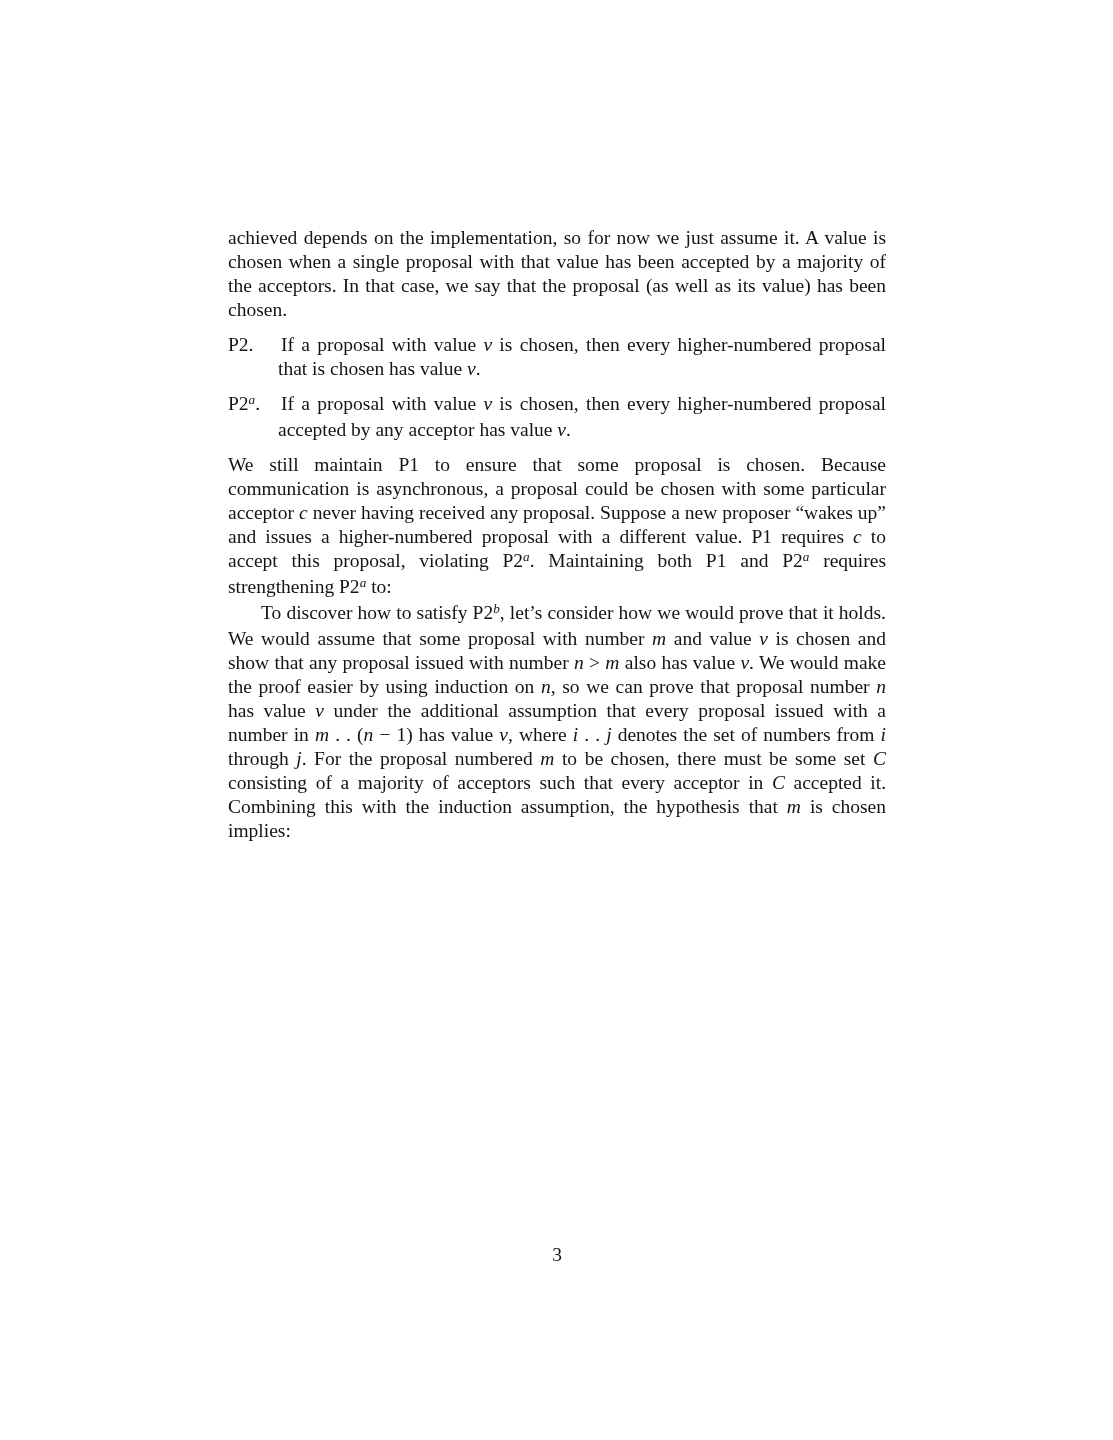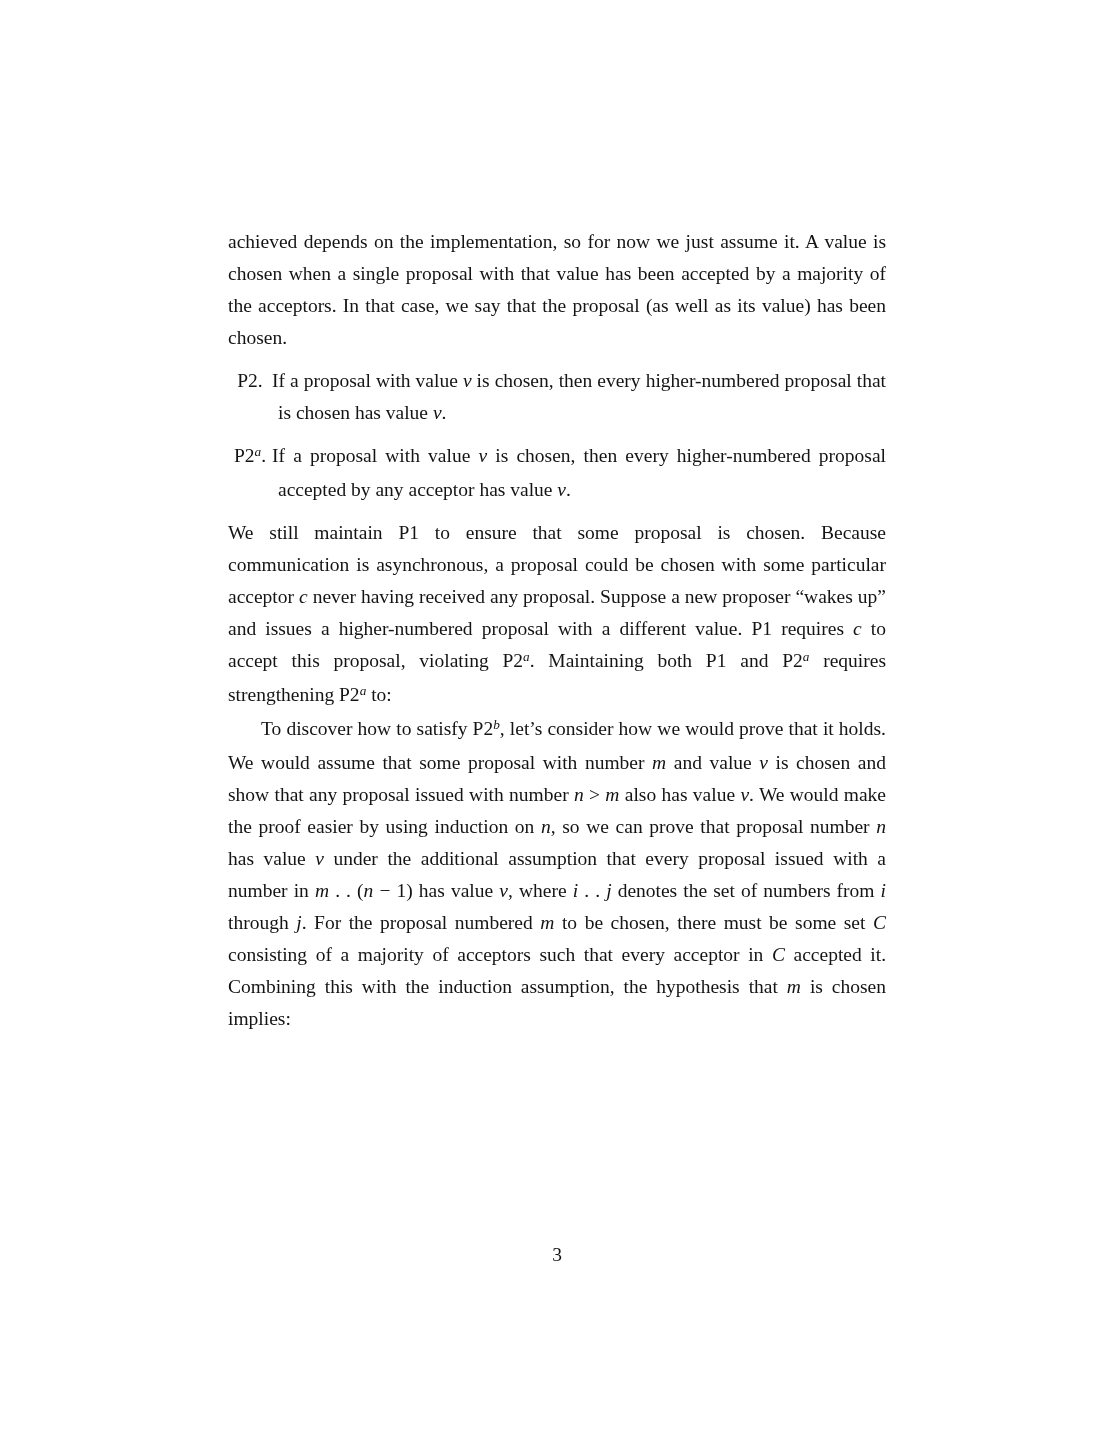--- a/index.html
+++ b/index.html
@@ -13,35 +13,35 @@
     font-family: "Liberation Serif", "DejaVu Serif", serif;
     color: #141414;
     overflow: hidden;
   }
   .text-column {
     position: absolute;
     left: 228px;
     top: 226px;
     width: 658px;
     font-size: 19.5px;
-    line-height: 32px;
+    line-height: 24px;
     text-align: justify;
   }
   .para { margin: 0; }
   .para.indent { text-indent: 33px; }
   .cond-item {
     margin: 11px 0;
     padding-left: 50px;
     text-indent: -50px;
   }
   .cond-label {
     display: inline-block;
     width: 44px;
-    margin-right: 0;
-    text-align: center;
+    margin-right: 9px;
+    text-align: left;
     text-indent: 0;
     white-space: nowrap;
   }
   .var { font-style: italic; }
   .sup {
     font-style: italic;
     font-size: 0.68em;
     position: relative;
     top: -0.45em;
   }

